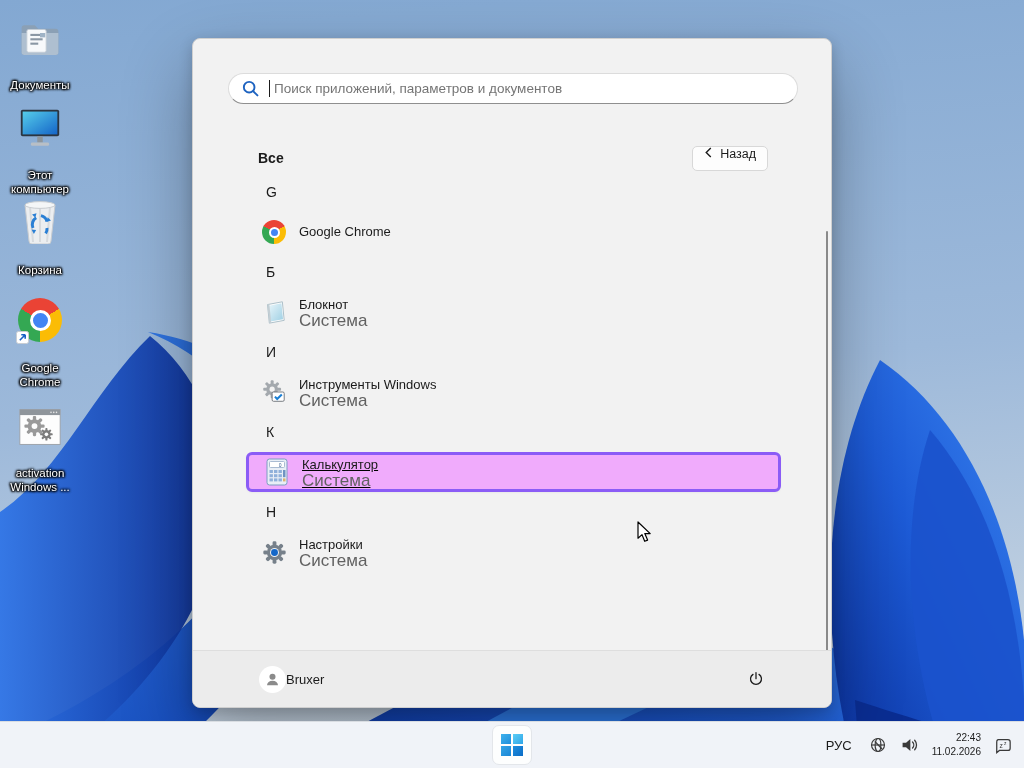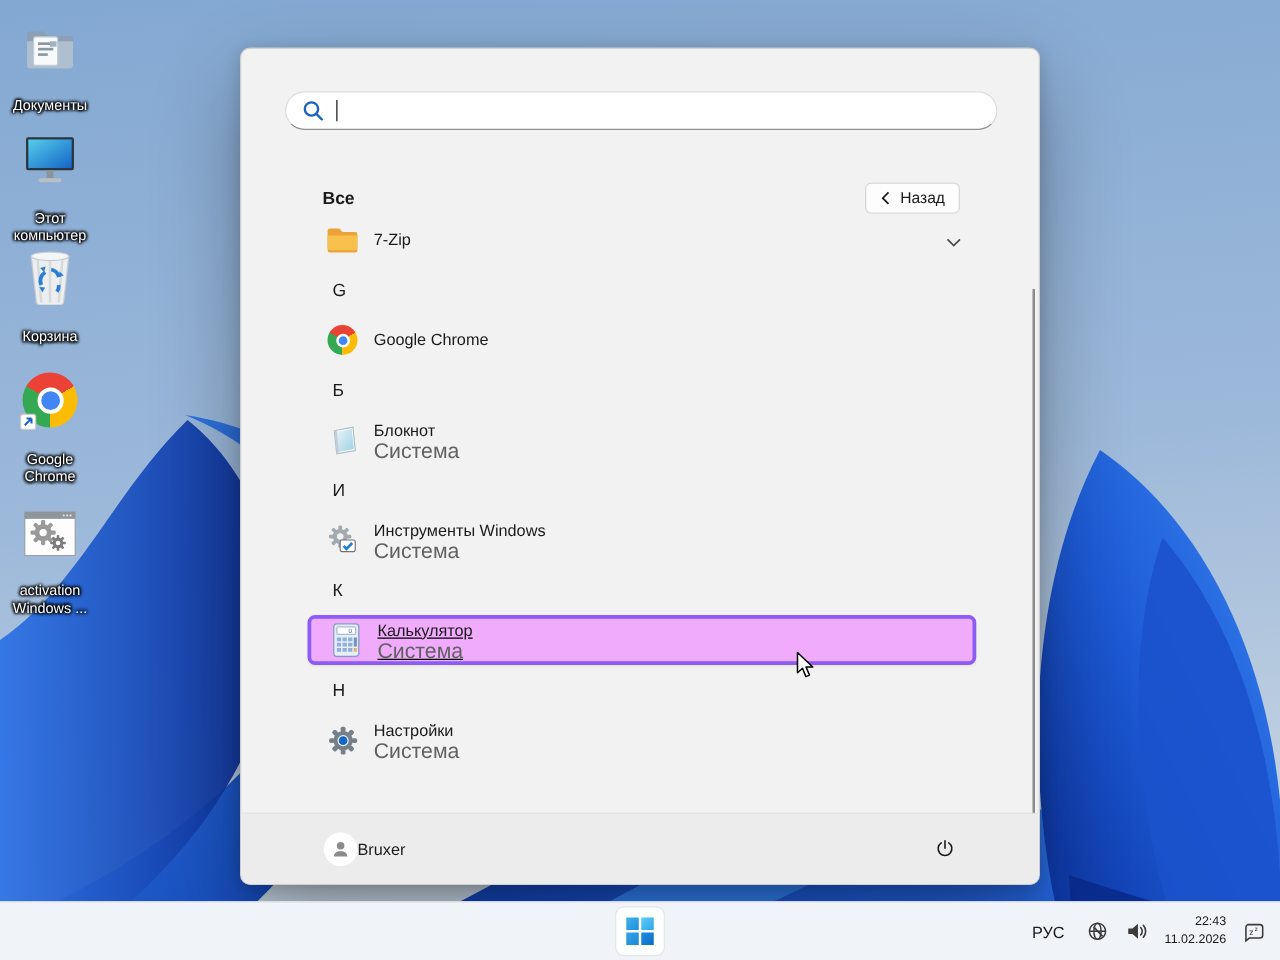--- a/index.html
+++ b/index.html
@@ -23,21 +23,21 @@
   .search-box { position:absolute; left:35px; top:34px; width:570px; height:31px;
     background:#fff; border:1px solid #dcdcdc; border-bottom:1px solid #8f8f8f; border-radius:16px;
     display:flex; align-items:center; padding:0 12px; }
   .search-box .caret { width:1px; height:17px; background:#1b1b1b; margin:0 1px 0 9px; }
   .search-input { flex:1; border:none; outline:none; background:transparent; font-family:"Liberation Sans",sans-serif;
     font-size:13.5px; color:#1b1b1b; padding-left:3px; }
   .search-input::placeholder { color:#757575; opacity:1; }
 
   .menu-header { position:absolute; left:65px; top:106px; width:510px; height:26px; display:flex; align-items:center; justify-content:space-between; }
   .all-title { font-size:14px; font-weight:bold; color:#1b1b1b; }
-  .back-btn { display:flex; align-items:center; gap:7px; height:25px; padding:0 11px;
+  .back-btn { display:flex; align-items:flex-start; gap:7px; height:25px; padding:0 11px;
     background:#fdfdfd; border:1px solid #d8d8d8; border-radius:5px; font-family:"Liberation Sans",sans-serif;
     font-size:12.5px; color:#1b1b1b; cursor:default; }
 
   .app-list { position:absolute; left:53px; top:133px; width:535px; }
   .row { height:40px; display:flex; align-items:center; position:relative; }
   .section-row { padding-left:20px; }
   .section-letter { font-size:14px; color:#1b1b1b; }
   .app-row { padding-left:13px; border-radius:6px; }
   .app-row.hl { background:#f0abfc; border:3px solid #8b5cf6; box-shadow:0 1px 2px rgba(0,0,0,.04);text-decoration:underline; }
   .app-icon { width:30px; height:30px; display:flex; align-items:center; justify-content:center; margin-right:10px; }
@@ -233,50 +233,35 @@
 <div class="start-menu">
 
   <div class="search-box">
     <span style="display:flex">
       <svg width="19" height="19" viewBox="0 0 20 20">
           <circle cx="8.6" cy="8.6" r="5.6" fill="none" stroke="#1e63c0" stroke-width="2"></circle>
           <path d="M12.9 12.9 L17.3 17.3" stroke="#1e63c0" stroke-width="2" stroke-linecap="round"></path>
         </svg>
     </span>
     <span class="caret"></span>
+    <input class="search-input" type="text" placeholder="Поиск приложений, параметров и документов" style="">
   </div>
 
   <div class="menu-header">
     <span class="all-title">Все</span>
     <button class="back-btn">
       <svg width="9" height="11" viewBox="0 0 9 12">
           <path d="M7 1 L2 6 L7 11" fill="none" stroke="#1b1b1b" stroke-width="1.5"></path>
         </svg>
       <span>Назад</span>
     </button>
   </div>
 
   <div class="app-list">
 
-    <div class="row app-row">
-      <span class="app-icon">
-        <svg width="26" height="22" viewBox="0 0 28 24">
-            <path d="M1 4 a2 2 0 0 1 2-2 h8 l3 3 h11 a2 2 0 0 1 2 2 v14 a2 2 0 0 1-2 2 H3 a2 2 0 0 1-2-2 Z" fill="#eba338"></path>
-            <path d="M1 8 h26 v11 a2 2 0 0 1-2 2 H3 a2 2 0 0 1-2-2 Z" fill="#f8c14d"></path>
-          </svg>
-      </span>
-      <span class="app-text">
-          <span class="app-name">7-Zip</span>
-        </span>
-      <span class="row-chevron">
-        <svg width="12" height="8" viewBox="0 0 12 8">
-            <path d="M1 1.5 L6 6.5 L11 1.5" fill="none" stroke="#4a4a4a" stroke-width="1.4"></path>
-          </svg>
-      </span>
-    </div>
 
     <div class="row section-row">
       <span class="section-letter">G</span>
     </div>
 
     <div class="row app-row">
       <span class="app-icon">
         <span style="display:block;width:24px;height:24px;border-radius:50%;background:conic-gradient(from 60deg,#fbbc05 0 120deg,#34a853 0 240deg,#ea4335 0);position:relative">
           <span style="position:absolute;left:50%;top:50%;width:11px;height:11px;margin:-5.5px 0 0 -5.5px;border-radius:50%;background:#4285f4;border:2px solid #fff"></span>
         </span>

